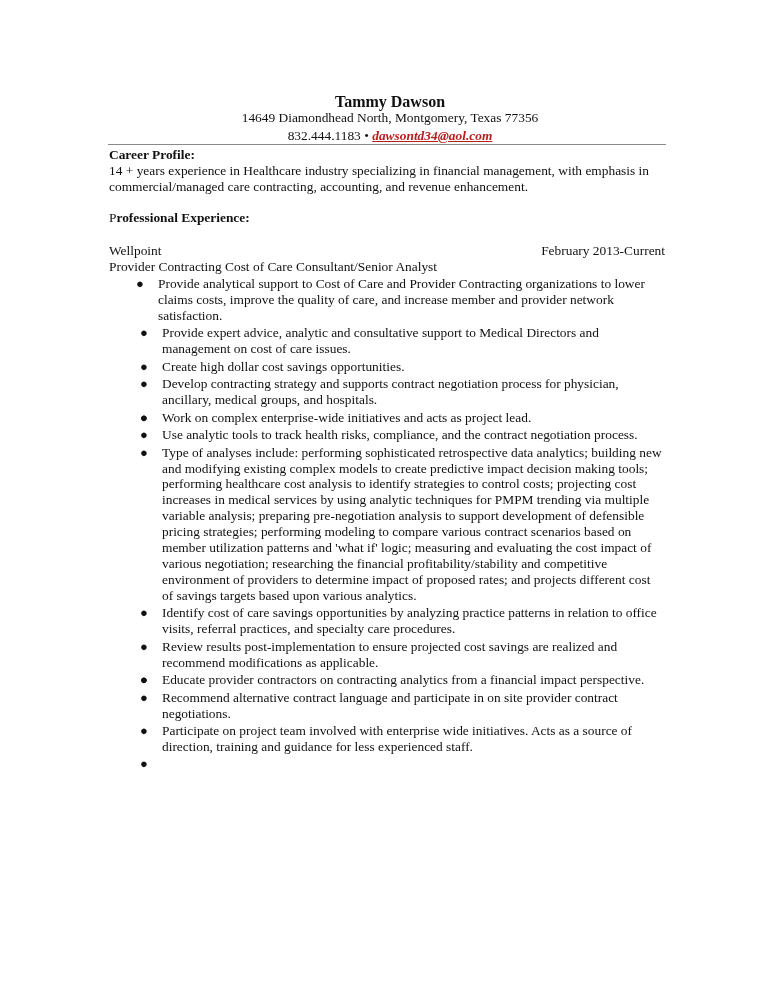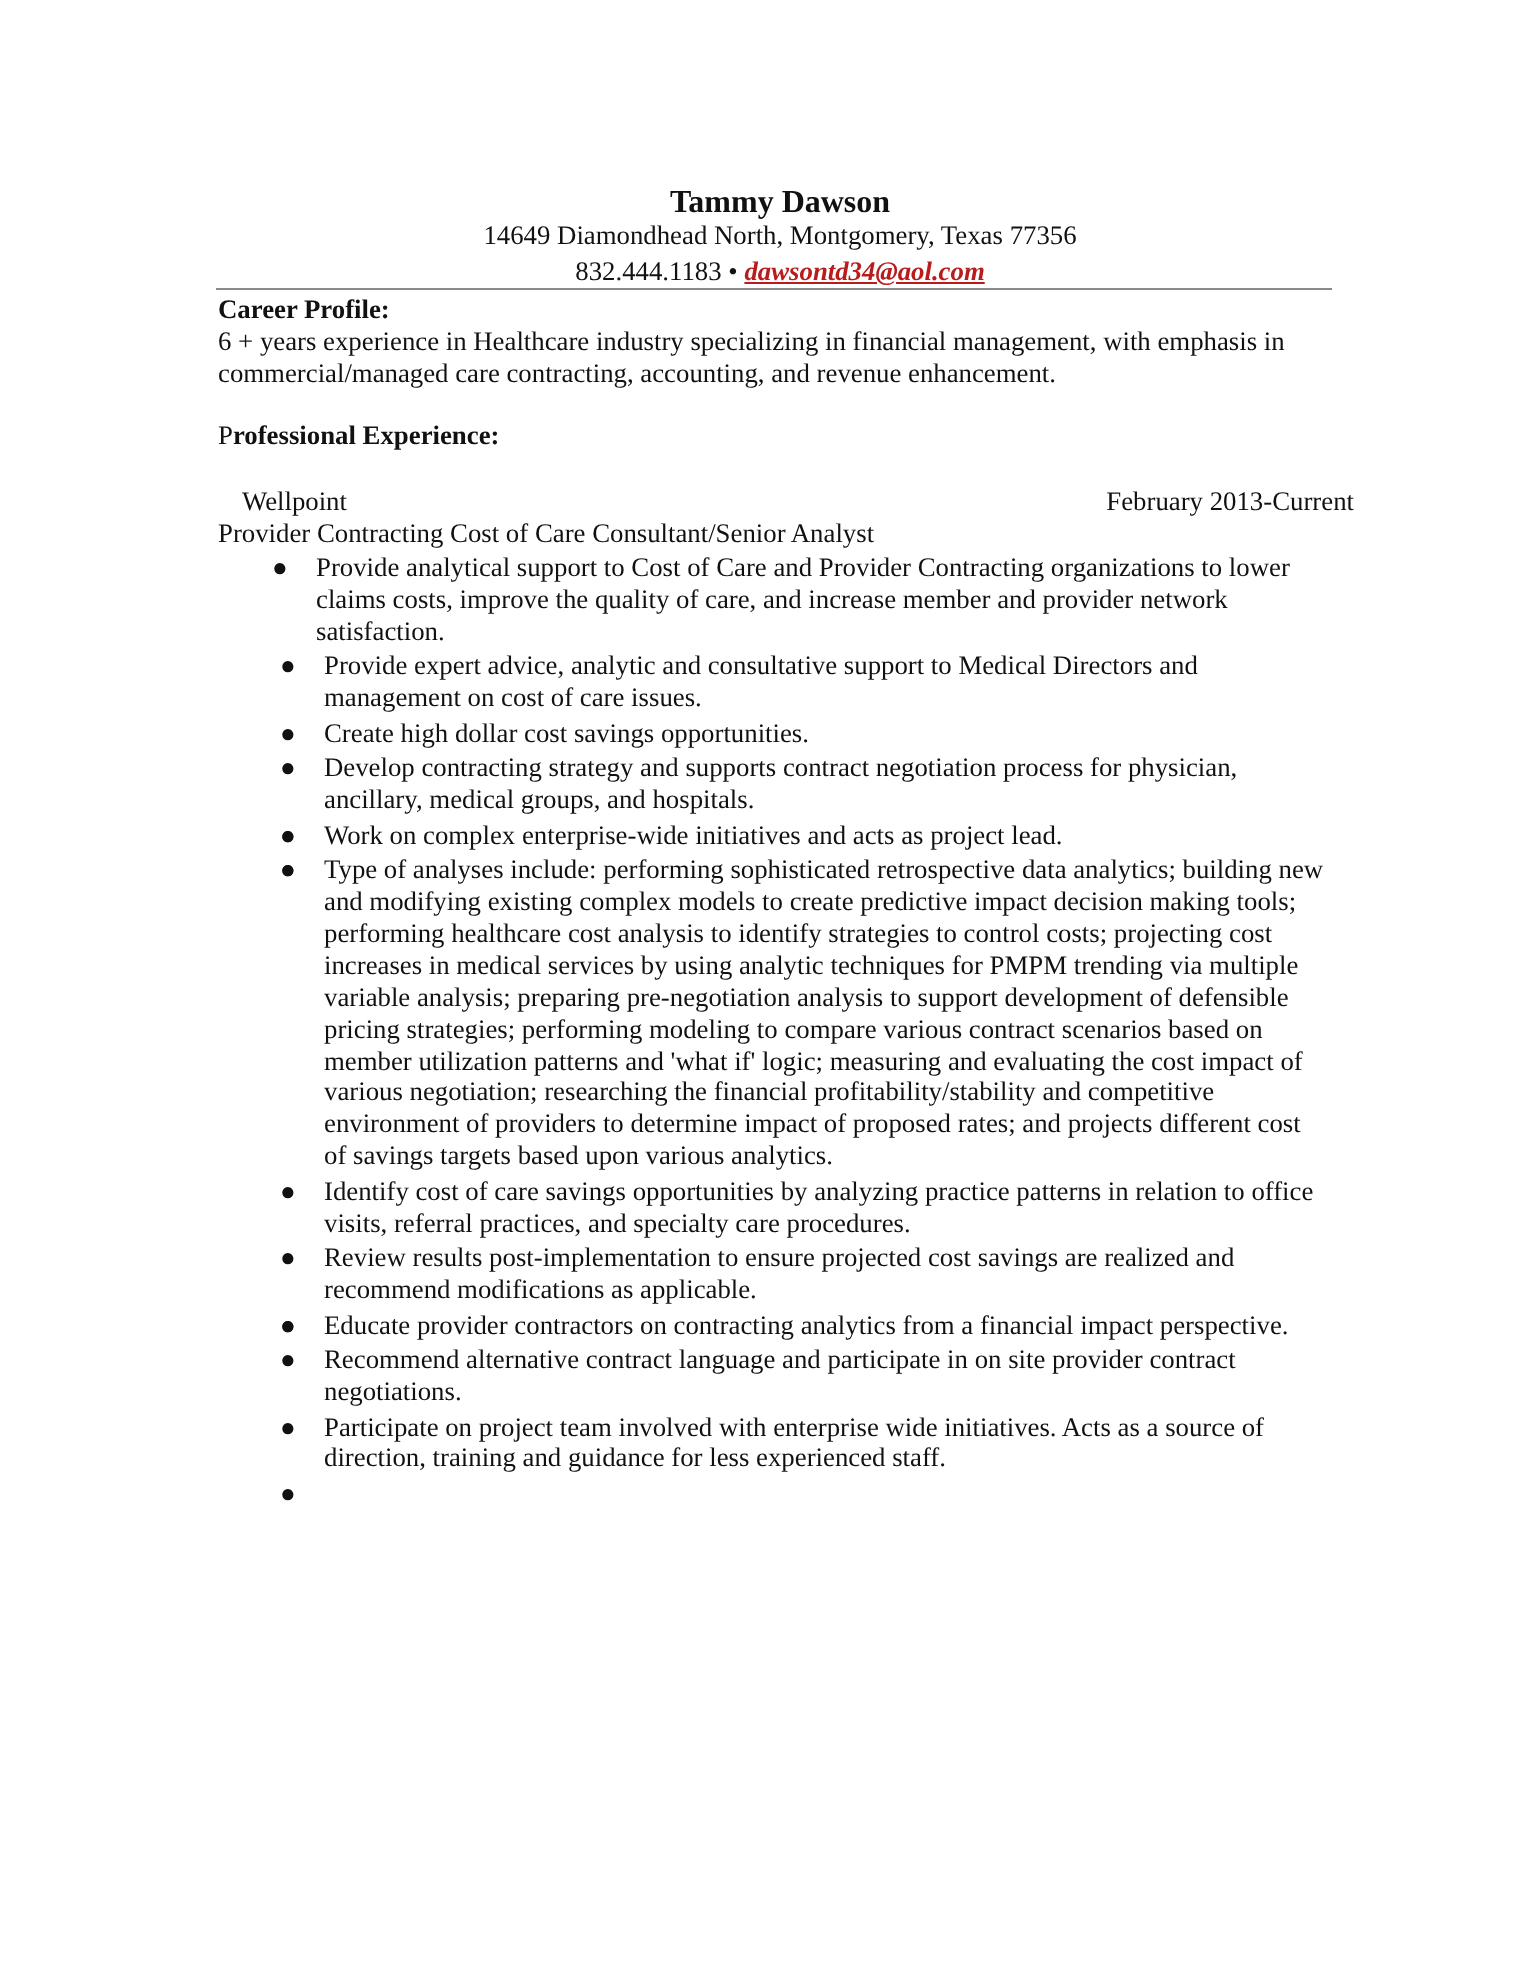--- a/index.html
+++ b/index.html
@@ -73,21 +73,20 @@
       width: 560px;
       line-height: 16px;
     }
     .job-row {
       position: absolute;
       top: 243px;
       left: 109px;
       width: 556px;
       height: 16px;
       line-height: 16px;
-      margin-left: 12px;
     }
     .job-company { position: absolute; left: 0; top: 0; }
     .job-dates { position: absolute; right: 0; top: 0; }
     .job-title {
       position: absolute;
       top: 259px;
       left: 109px;
       font-weight: normal;
       line-height: 16px;
     }
@@ -125,38 +124,38 @@
   <div class="address">14649 Diamondhead North, Montgomery, Texas 77356</div>
   <div class="contact">
     <span>832.444.1183</span>
     <span>•</span>
     <span class="email">dawsontd34@aol.com</span>
   </div>
 
   <div class="rule"></div>
 
   <div class="section-heading" style="top:147px">Career Profile:</div>
-  <div class="para" style="top:163px"> 6 + years experience in Healthcare industry specializing in financial management, with emphasis in commercial/managed care contracting, accounting, and revenue enhancement.</div>
+  <div class="para" style="top:163px"> 14 + years experience in Healthcare industry specializing in financial management, with emphasis in commercial/managed care contracting, accounting, and revenue enhancement.</div>
 
   <div class="section-heading" style="top:210px"><span class="first-letter">P</span><span>rofessional Experience:</span></div>
 
   <div class="job-row">
     <span class="job-company">Wellpoint</span>
     <span class="job-dates">February 2013-Current</span>
   </div>
   <div class="job-title">Provider Contracting Cost of Care Consultant/Senior Analyst</div>
 
   <ul class="bullets">
     <li class="bullet first"><span class="dot">●</span><span>Provide analytical support to Cost of Care and Provider Contracting organizations to lower claims costs, improve the quality of care, and increase member and provider network satisfaction.</span></li>
     <li class="bullet"><span class="dot">●</span><span>Provide expert advice, analytic and consultative support to Medical Directors and management on cost of care issues.</span></li>
     <li class="bullet"><span class="dot">●</span><span>Create high dollar cost savings opportunities.</span></li>
     <li class="bullet"><span class="dot">●</span><span>Develop contracting strategy and supports contract negotiation process for physician, ancillary, medical groups, and hospitals.</span></li>
     <li class="bullet"><span class="dot">●</span></li>
     <li class="bullet"><span class="dot">●</span><span>Work on complex enterprise-wide initiatives and acts as project lead.</span></li>
-    <li class="bullet"><span class="dot">●</span></li>
+    <li class="bullet"><span class="dot">●</span><span>Use analytic tools to track health risks, compliance, and the contract negotiation process.</span></li>
     <li class="bullet"><span class="dot">●</span><span>Type of analyses include: performing sophisticated retrospective data analytics; building new and modifying existing complex models to create predictive impact decision making tools; performing healthcare cost analysis to identify strategies to control costs; projecting cost increases in medical services by using analytic techniques for PMPM trending via multiple variable analysis; preparing pre-negotiation analysis to support development of defensible pricing strategies; performing modeling to compare various contract scenarios based on member utilization patterns and 'what if' logic; measuring and evaluating the cost impact of various negotiation; researching the financial profitability/stability and competitive environment of providers to determine impact of proposed rates; and projects different cost of savings targets based upon various analytics.</span></li>
     <li class="bullet"><span class="dot">●</span><span>Identify cost of care savings opportunities by analyzing practice patterns in relation to office visits, referral practices, and specialty care procedures.</span></li>
     <li class="bullet"><span class="dot">●</span><span>Review results post-implementation to ensure projected cost savings are realized and recommend modifications as applicable.</span></li>
     <li class="bullet"><span class="dot">●</span></li>
     <li class="bullet"><span class="dot">●</span><span>Educate provider contractors on contracting analytics from a financial impact perspective.</span></li>
     <li class="bullet"><span class="dot">●</span><span>Recommend alternative contract language and participate in on site provider contract negotiations.</span></li>
     <li class="bullet"><span class="dot">●</span><span> Participate on project team involved with enterprise wide initiatives. Acts as a source of direction, training and guidance for less experienced staff.</span></li>
     <li class="bullet"><span class="dot">●</span></li>
   </ul>
 

